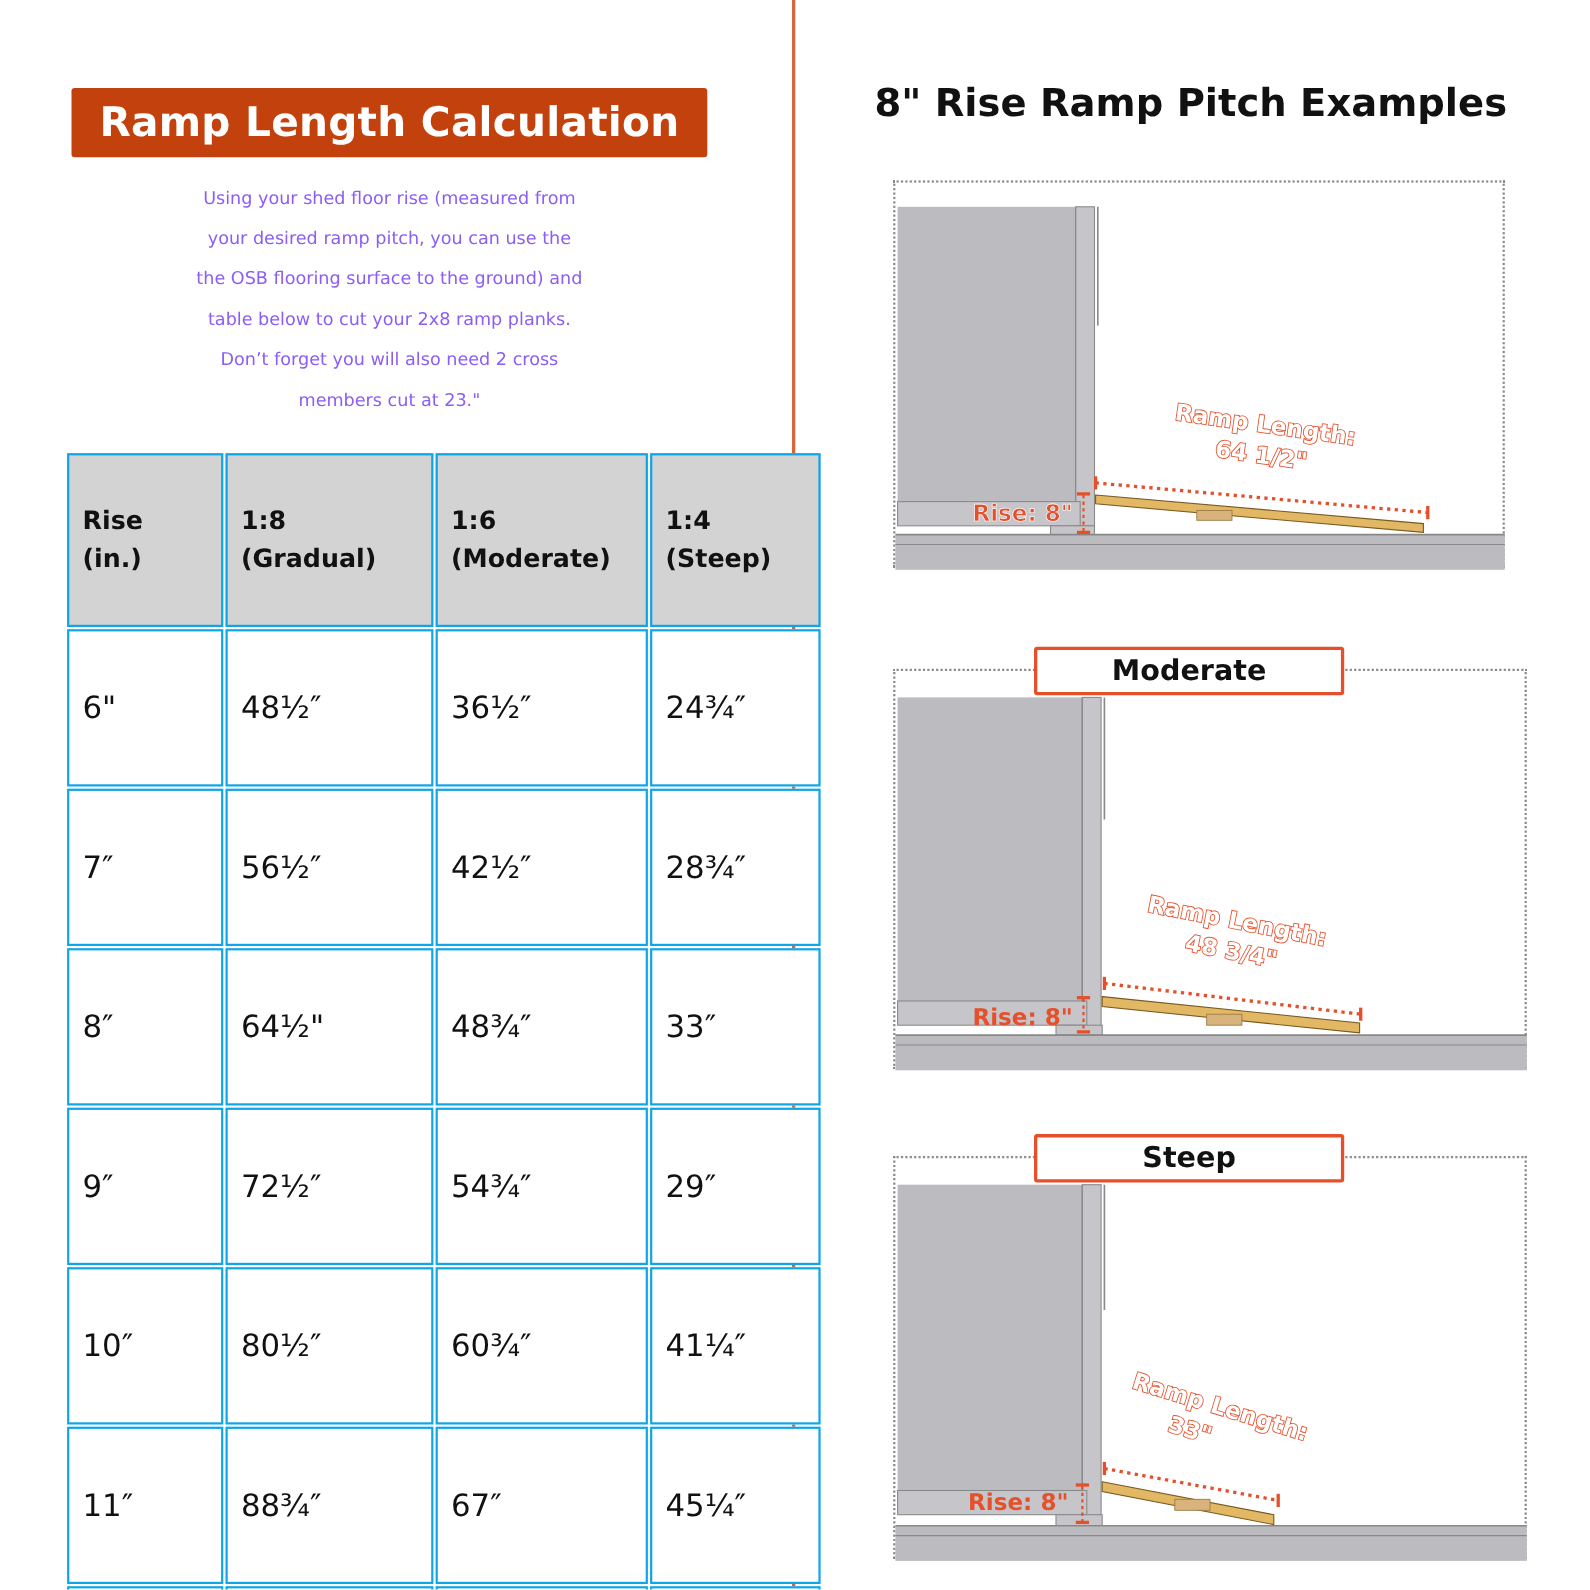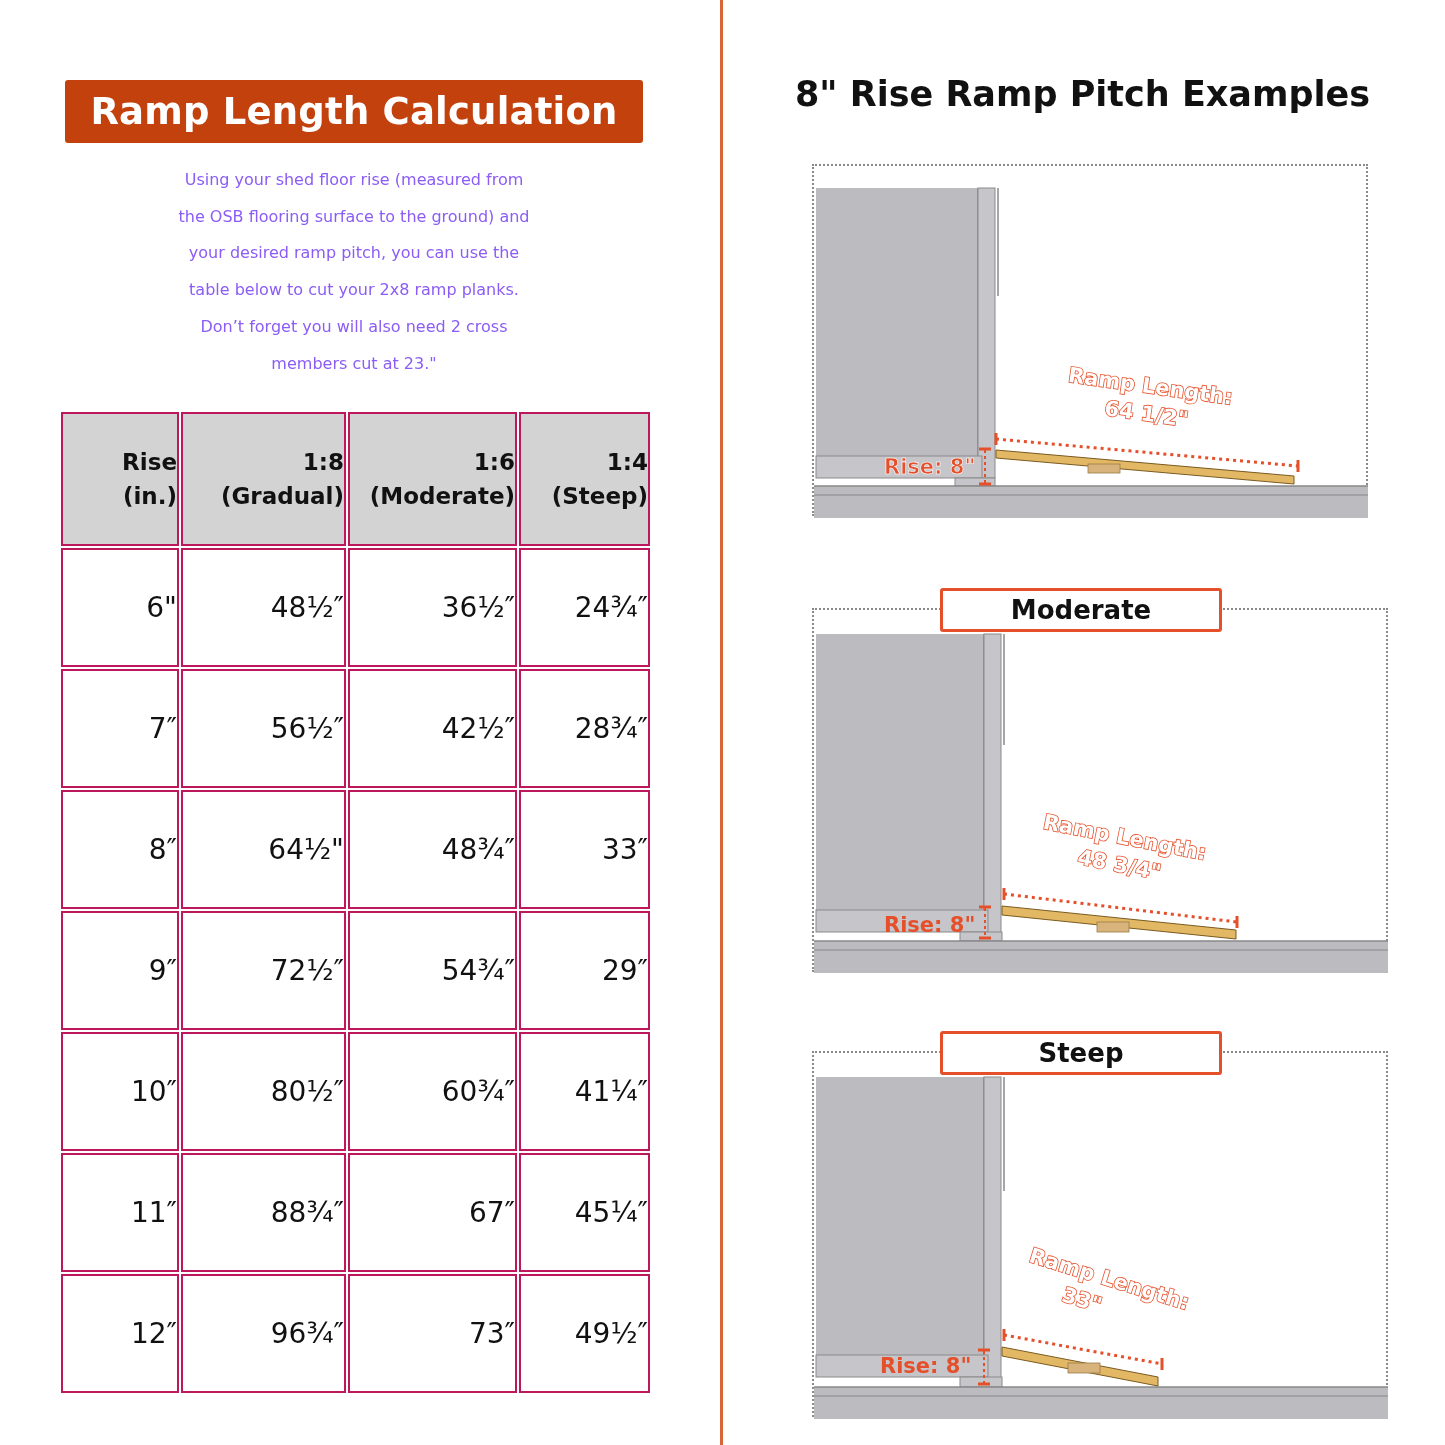--- a/index.html
+++ b/index.html
@@ -8,21 +8,21 @@
   .divider { position:absolute; left:720px; top:0; width:3px; height:1445px; background:#d9653b; }
 
   
   .title-banner { position:absolute; left:65px; top:80px; width:578px; height:63px; background:#c2410c; border-radius:3px;
     display:flex; align-items:center; justify-content:center; }
   .title-banner span { color:#fff; font-family:"DejaVu Sans", sans-serif; font-weight:bold; font-size:37px; letter-spacing:0.2px; }
 
   .intro { position:absolute; left:60px; top:162px; width:588px; text-align:center; font-size:16px; line-height:36.7px; color:#8b5cf6; }
 
   .ramp-table { position:absolute; left:59px; top:410px; border-collapse:separate; border-spacing:2px 2px; }
-  .ramp-table th, .ramp-table td { border:2px solid #be185d; text-align:right; vertical-align:middle; padding:0; }
+  .ramp-table th, .ramp-table td { border:2px solid #0ea5e9; text-align:left; vertical-align:middle; padding:12px; }
   .ramp-table th { background:#d3d3d3; height:130px; font-weight:bold; font-size:23px; line-height:34px; }
   .ramp-table td { background:#fff; height:115px; font-size:28px; }
   .c0 { width:114px; } .c1 { width:161px; } .c2 { width:165px; } .c3 { width:127px; }
 
   
   .right-title { position:absolute; left:760px; top:74px; width:645px; text-align:center; font-weight:bold; font-size:35px; color:#111; }
 
   .example { position:absolute; left:812px; width:578px; }
   .frame { position:absolute; left:0; top:20px; border:2.5px dotted #8a8a8a; background:#fff; }
   .label-box { position:absolute; left:128px; top:0; width:276px; height:38px; background:#fff; border:3.5px solid #e5502b;
@@ -33,22 +33,22 @@
 <body>
 
 <div class="divider"></div>
 
 <div class="title-banner">
   <span>Ramp Length Calculation</span>
 </div>
 
 <div class="intro">
   <div>Using your shed floor rise (measured from</div>
+  <div>your desired ramp pitch, you can use the</div>
   <div>the OSB flooring surface to the ground) and</div>
-  <div>your desired ramp pitch, you can use the</div>
   <div>table below to cut your 2x8 ramp planks.</div>
   <div>Don’t forget you will also need 2 cross</div>
   <div>members cut at 23."</div>
 </div>
 
 <table class="ramp-table">
   <thead>
     <tr>
       <th class="c0">
           <div>Rise</div>

